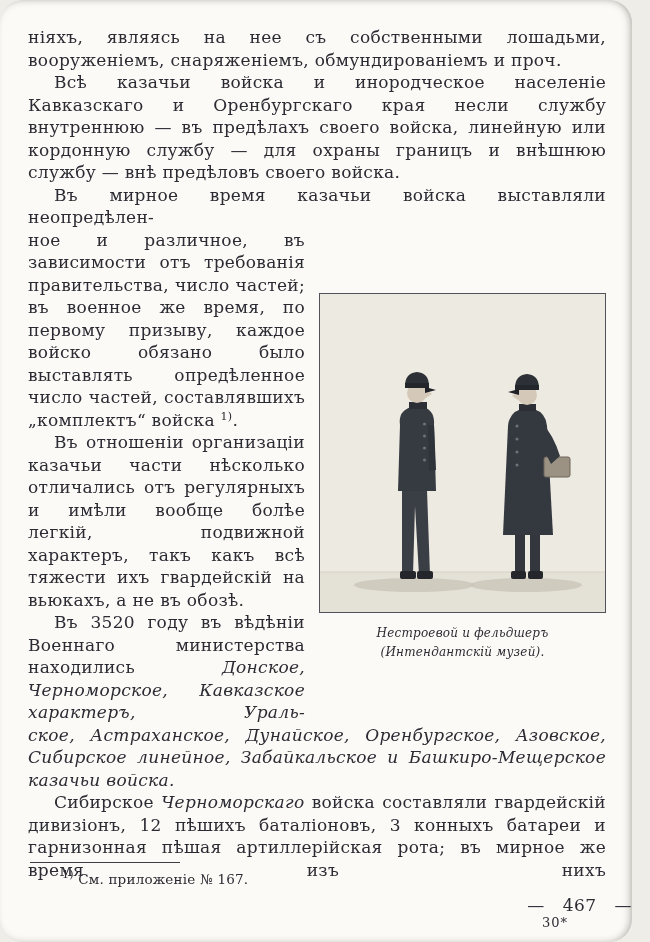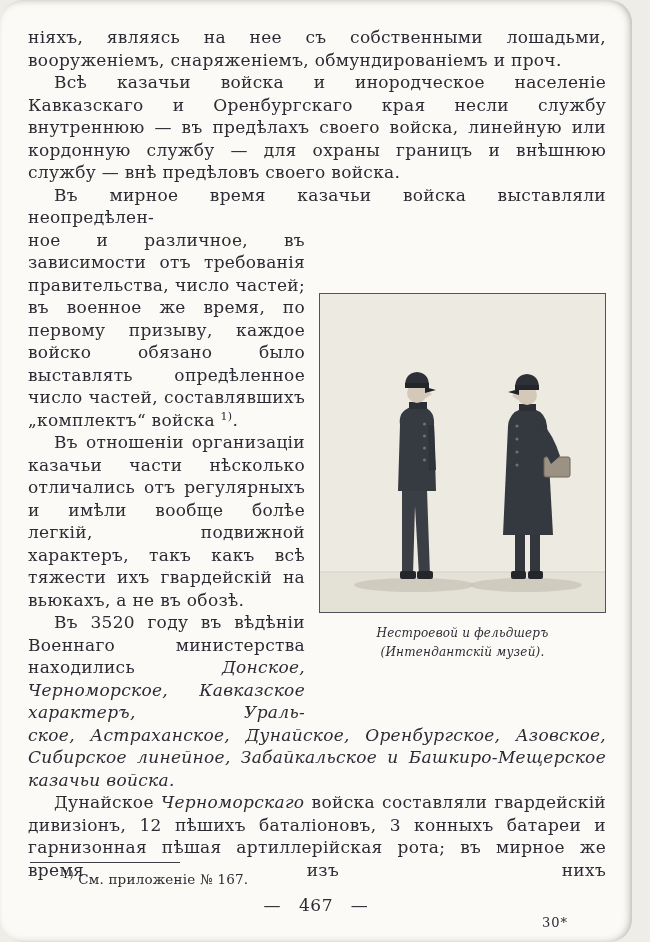--- a/index.html
+++ b/index.html
@@ -88,21 +88,21 @@
     line-height: 18px;
     padding-left: 34px;
     text-align: left;
     letter-spacing: 0.2px;
   }
   .page-footer {
     position: absolute;
     left: 0;
     bottom: 26px;
     width: 100%;
-    text-align: center;
+    text-align: right;
   }
   .page-number {
     display: inline-block;
     font-size: 17px;
     word-spacing: 12px;
     letter-spacing: 0.5px;
   }
   .signature-mark {
     position: absolute;
     right: 64px;
@@ -180,21 +180,21 @@
       </div>
       <figcaption>
         <div>Нестроевой и фельдшеръ</div>
         <div>(Интендантскій музей).</div>
       </figcaption>
     </figure>
   </div>
 
   <div class="text-block">
     <p class="noindent"><em>ское, Астраханское, Дунайское, Оренбургское, Азовское, Сибирское линейное, Забайкальское и Башкиро-Мещерское казачьи войска.</em></p>
-    <p class="indent force-last"><span>Дунайское </span><em>Черноморскаго</em><span> войска составляли гвардейскій дивизіонъ, 12 пѣшихъ баталіоновъ, 3 конныхъ батареи и гарнизонная пѣшая артиллерійская рота; въ мирное же время изъ нихъ</span></p>
+    <p class="indent force-last"><span>Сибирское </span><em>Черноморскаго</em><span> войска составляли гвардейскій дивизіонъ, 12 пѣшихъ баталіоновъ, 3 конныхъ батареи и гарнизонная пѣшая артиллерійская рота; въ мирное же время изъ нихъ</span></p>
   </div>
 
   <div class="footnote-area">
     <div class="fn-rule"></div>
     <p class="footnote"><sup class="fn-mark">1)</sup><span> См. приложеніе № 167.</span></p>
   </div>
 
   <div class="page-footer">
     <span class="page-number">— 467 —</span>
   </div>

